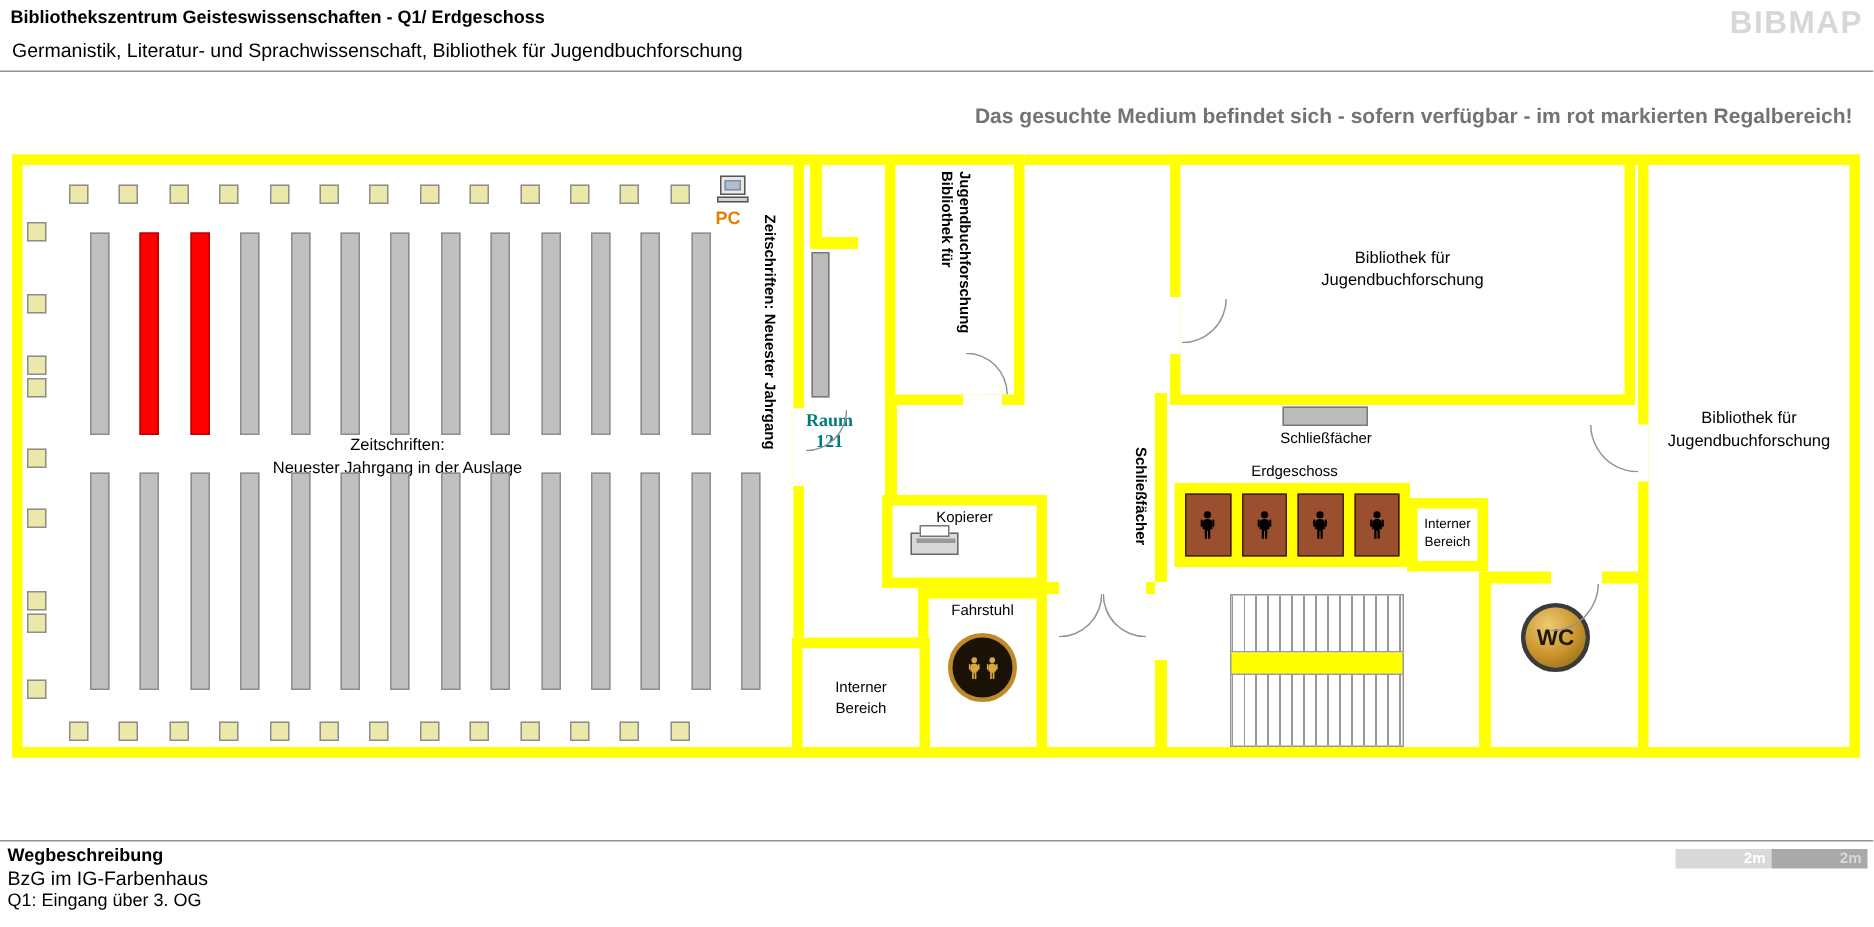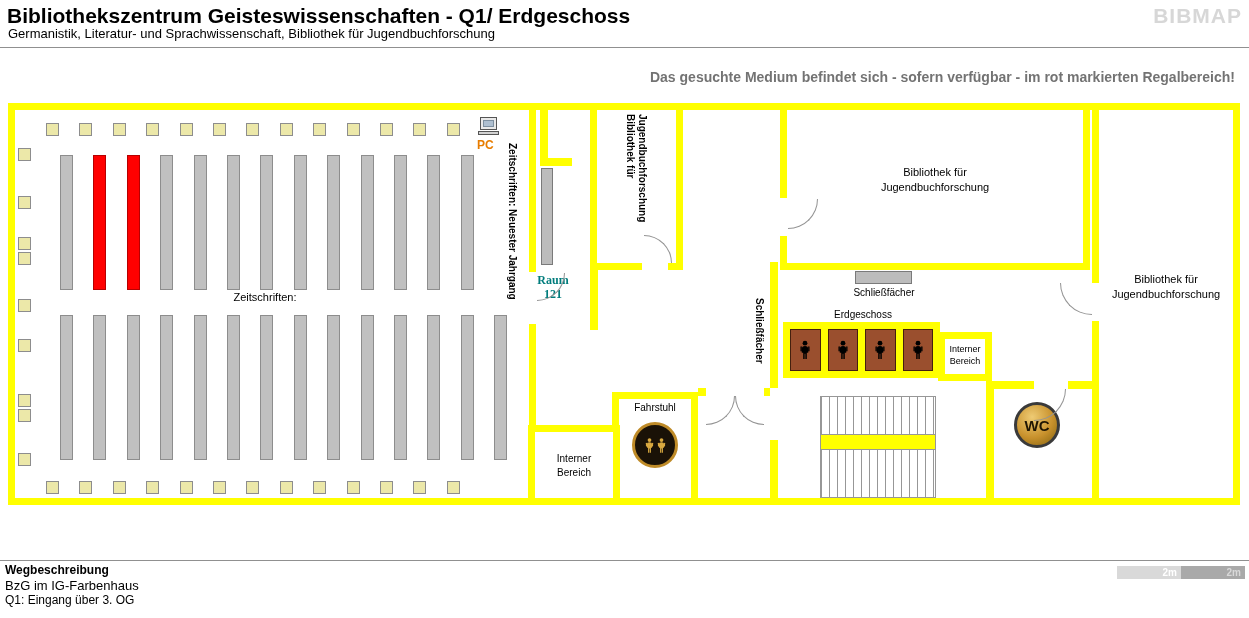--- a/index.html
+++ b/index.html
@@ -1,19 +1,19 @@
 <!DOCTYPE html>
 <html><head>
 <meta charset="utf-8">
 <style>
 *{box-sizing:border-box;margin:0;padding:0}
 html,body{width:1249px;height:618px}
 body{position:relative;background:#fff;font-family:"Liberation Sans","DejaVu Sans",sans-serif;color:#000;overflow:hidden}
 
-.title{position:absolute;left:7px;top:4px;font-size:21px;font-weight:bold}
+.title{position:absolute;left:7px;top:4px;font-size:12px;font-weight:bold}
 .subtitle{position:absolute;left:8px;top:26px;font-size:13px}
 .logo{position:absolute;right:7px;top:4px;font-size:21px;font-weight:bold;color:#d7d7d7;letter-spacing:1px}
 .hr{position:absolute;left:0;width:1249px;height:1px;background:#909090}
 .notice{position:absolute;right:14px;top:69px;font-size:14px;font-weight:bold;color:#737373;white-space:nowrap}
 
 .map{position:absolute;left:8px;top:103px;width:1232px;height:402px}
 .wall{position:absolute;background:#ffff00}
 .room{position:absolute;background:#fff;border:7px solid #ffff00}
 .inner{position:relative;width:100%;height:100%}
 .gap{position:absolute;background:#fff}
@@ -91,20 +91,21 @@
   <div class="wall" style="left:690px;top:285px;width:8px;height:8px"></div>
   <div class="wall" style="left:756px;top:285px;width:6px;height:8px"></div>
   <div class="wall" style="left:978px;top:278px;width:8px;height:117px"></div>
   <div class="wall" style="left:986px;top:278px;width:40px;height:8px"></div>
   <div class="wall" style="left:1060px;top:278px;width:24px;height:8px"></div>
 
   <div class="room" style="left:0;top:0;width:528px;height:402px">
     <div class="inner">
       <div class="ctext" style="position:absolute;left:90px;top:180px;width:320px">
         <div>Zeitschriften:</div>
+        <div>Neuester Jahrgang in der Auslage</div>
       </div>
       <div class="pc" style="left:463px;top:7px">
         <div class="mon">
             <div class="scr"></div>
           </div>
         <div class="kbd"></div>
       </div>
       <div class="pclbl" style="left:462px;top:28px">PC</div>
       <span class="vtext" style="position:absolute;left:492px;top:33px;height:200px">Zeitschriften: Neuester Jahrgang</span>
     <div class="shelf" style="left: 45px; top: 45px; width: 13px; height: 135px;"></div>
@@ -184,20 +185,24 @@
     </div>
   </div>
 
   <div class="room" style="left:1084px;top:0;width:148px;height:402px">
     <div class="ctext" style="margin-top:162px">
       <div>Bibliothek für</div>
       <div>Jugendbuchforschung</div>
     </div>
   </div>
 
+  <div class="room" style="left:580px;top:227px;width:110px;height:62px">
+    <div class="rlbl">Kopierer</div>
+    <div class="copier"></div>
+  </div>
 
   <div class="room" style="left:604px;top:289px;width:86px;height:113px">
     <div class="rlbl">Fahrstuhl</div>
     <div class="lift">
       <svg class="person" viewBox="0 0 20 28">
           <use href="#person-shape"></use>
         </svg>
       <svg class="person" viewBox="0 0 20 28">
           <use href="#person-shape"></use>
         </svg>

